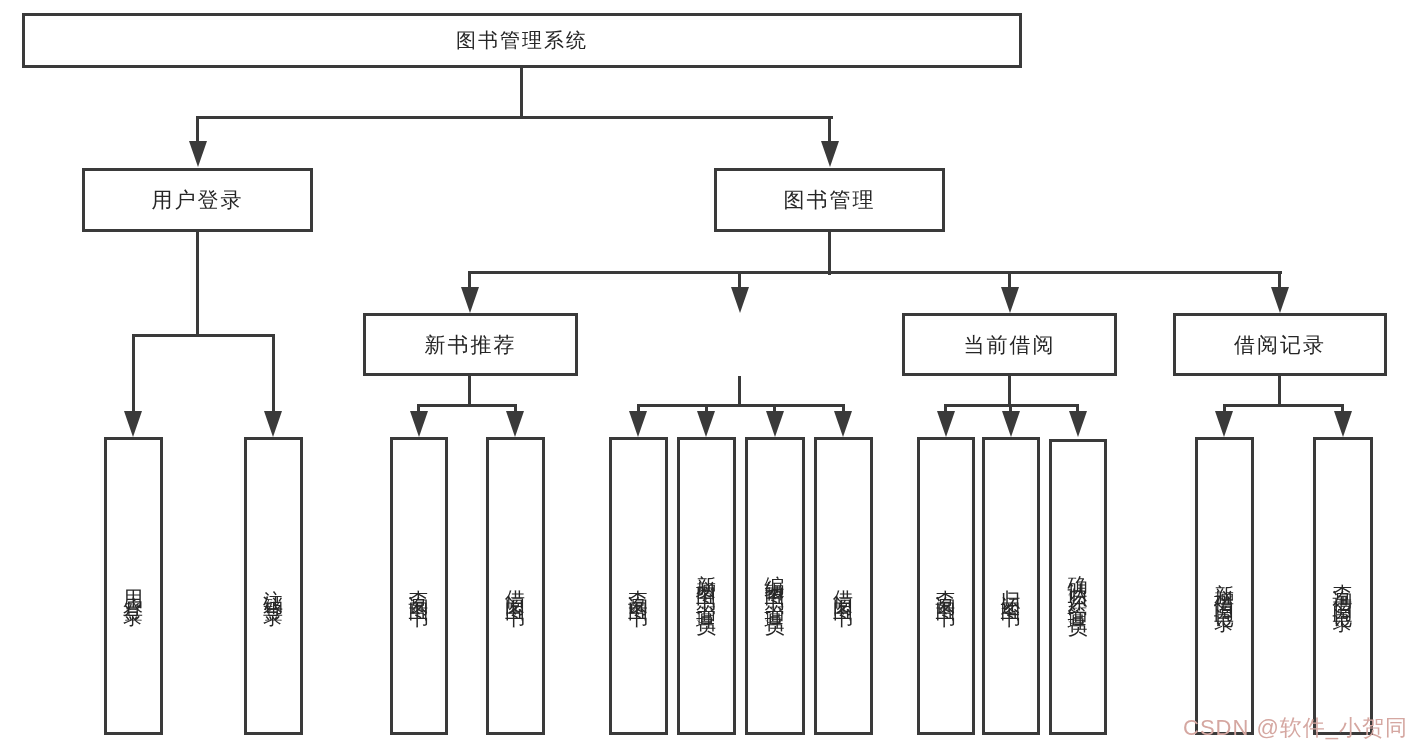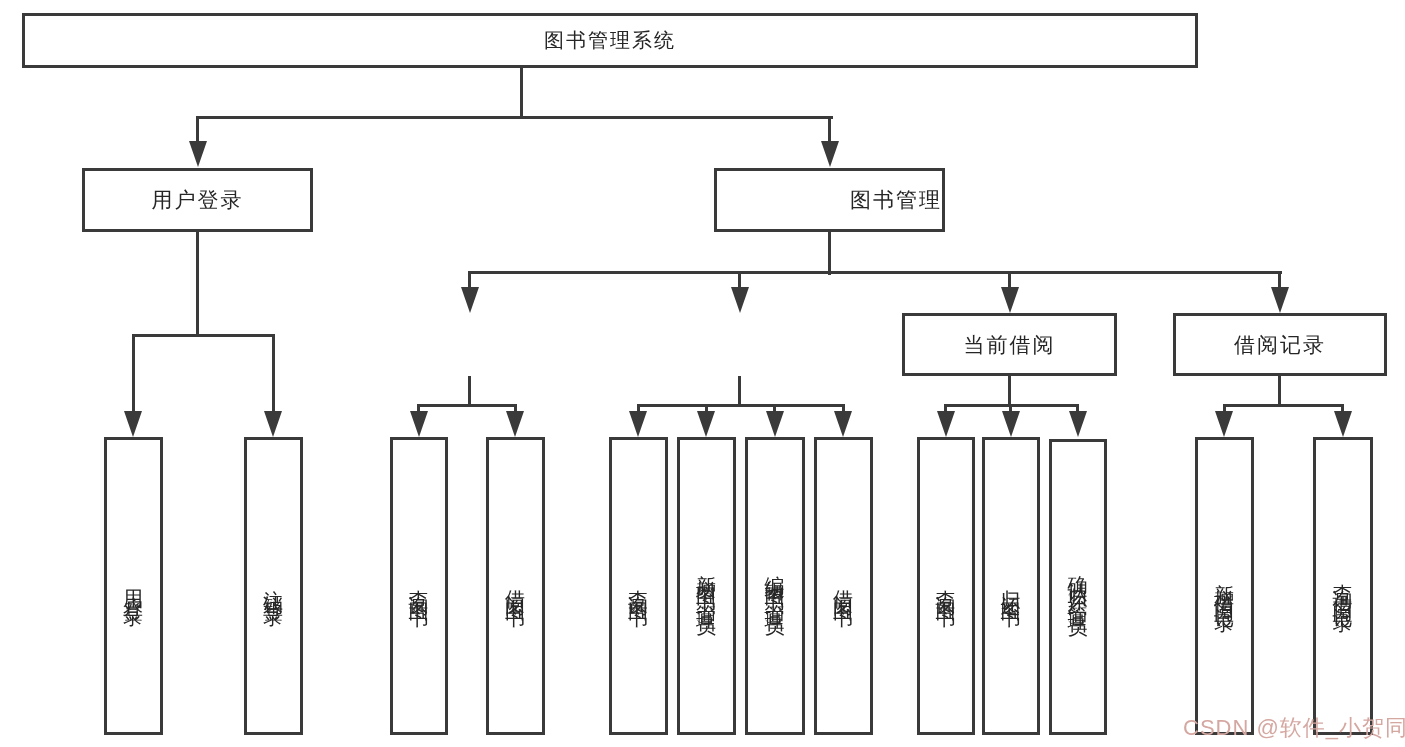--- a/index.html
+++ b/index.html
@@ -48,36 +48,36 @@
     color:var(--watermark);
     white-space:nowrap;
     letter-spacing:1px;
   }
 </style>
 </head>
 <body>
 
 <div class="canvas">
 
-  <div class="box" style="left:22px;top:13px;width:1176px;height:55px;font-size:20px;">
+  <div class="box" style="left:22px;top:13px;width:1000px;height:55px;font-size:20px;">
     <span>图书管理系统</span>
   </div>
 
   <div class="vline" style="left:520px;top:68px;height:51px;"></div>
   <div class="hline" style="left:197px;top:116px;width:636px;"></div>
 
   <div class="vline" style="left:196px;top:116px;height:28px;"></div>
   <div class="arrow" style="left:189px;top:141px;"></div>
   <div class="vline" style="left:828px;top:116px;height:28px;"></div>
   <div class="arrow" style="left:821px;top:141px;"></div>
 
   <div class="box" style="left:82px;top:168px;width:231px;height:64px;">
     <span>用户登录</span>
   </div>
-  <div class="box" style="left:714px;top:168px;width:231px;height:64px;justify-content:flex-end;">
+  <div class="box" style="left:714px;top:168px;width:231px;height:64px;">
     <span>图书管理</span>
   </div>
 
   <div class="vline" style="left:196px;top:232px;height:105px;"></div>
   <div class="hline" style="left:132px;top:334px;width:143px;"></div>
   <div class="vline" style="left:132px;top:334px;height:79px;"></div>
   <div class="arrow" style="left:124px;top:411px;"></div>
   <div class="vline" style="left:272px;top:334px;height:79px;"></div>
   <div class="arrow" style="left:264px;top:411px;"></div>
 
@@ -86,20 +86,23 @@
 
   <div class="vline" style="left:468px;top:271px;height:20px;"></div>
   <div class="arrow" style="left:461px;top:287px;"></div>
   <div class="vline" style="left:738px;top:271px;height:20px;"></div>
   <div class="arrow" style="left:731px;top:287px;"></div>
   <div class="vline" style="left:1008px;top:271px;height:20px;"></div>
   <div class="arrow" style="left:1001px;top:287px;"></div>
   <div class="vline" style="left:1278px;top:271px;height:20px;"></div>
   <div class="arrow" style="left:1271px;top:287px;"></div>
 
+  <div class="box" style="left:363px;top:313px;width:215px;height:63px;">
+    <span>新书推荐</span>
+  </div>
   <div class="box" style="left:1173px;top:313px;width:214px;height:63px;">
     <span>借阅记录</span>
   </div>
   <div class="box" style="left:902px;top:313px;width:215px;height:63px;">
     <span>当前借阅</span>
   </div>
 
   <div class="vline" style="left:468px;top:376px;height:31px;"></div>
   <div class="vline" style="left:738px;top:376px;height:31px;"></div>
   <div class="vline" style="left:1008px;top:376px;height:31px;"></div>

